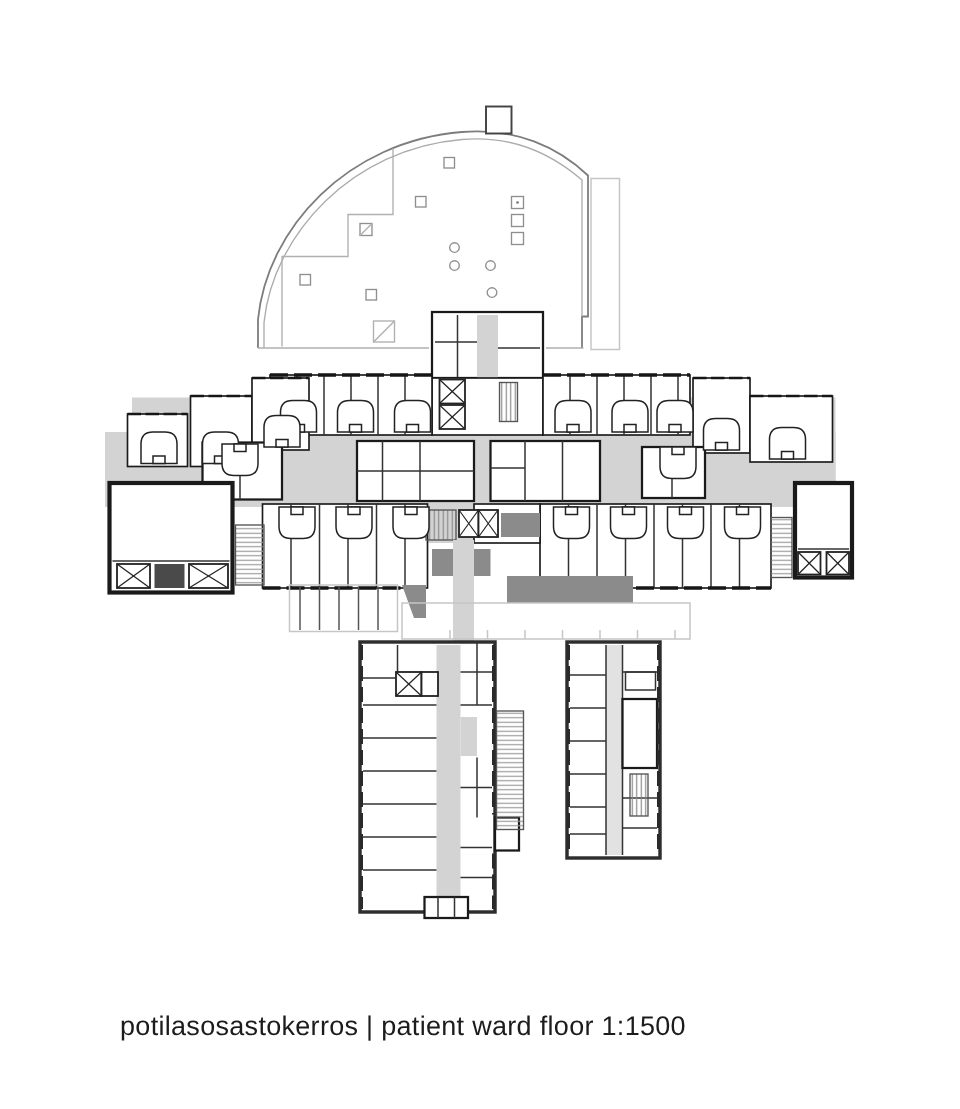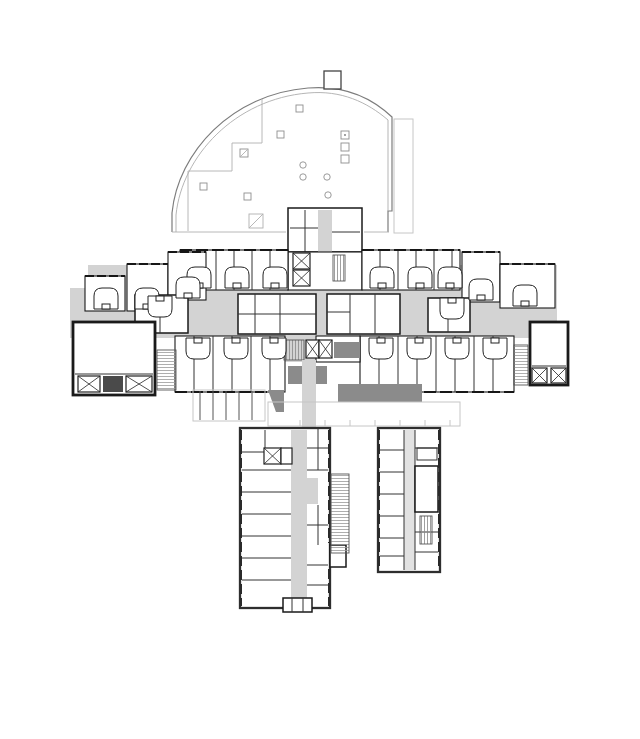--- a/index.html
+++ b/index.html
@@ -244,13 +244,14 @@
     <path class="iline" d="M404,430 V570 M415,430 V570"></path>
     <path class="iline" d="M380,450 H404 M380,472 H404 M380,494 H404 M380,516 H404 M380,538 H404 M380,556 H404"></path>
     <rect class="blk" x="415" y="466" width="23" height="46"></rect>
     <path class="iline" d="M415,448 H438 M415,532 H438 M415,552 H438"></path>
     <rect class="iline" x="417" y="448" width="20" height="12" fill="none"></rect>
     <rect class="vrect" x="420" y="516" width="12" height="28"></rect>
     <path class="winv" d="M379,430 V570 M439,430 V570"></path>
   </g>
 </svg>
 
+<div class="caption">potilasosastokerros | patient ward floor 1:1500</div>
 </div>
 
 </body></html>

